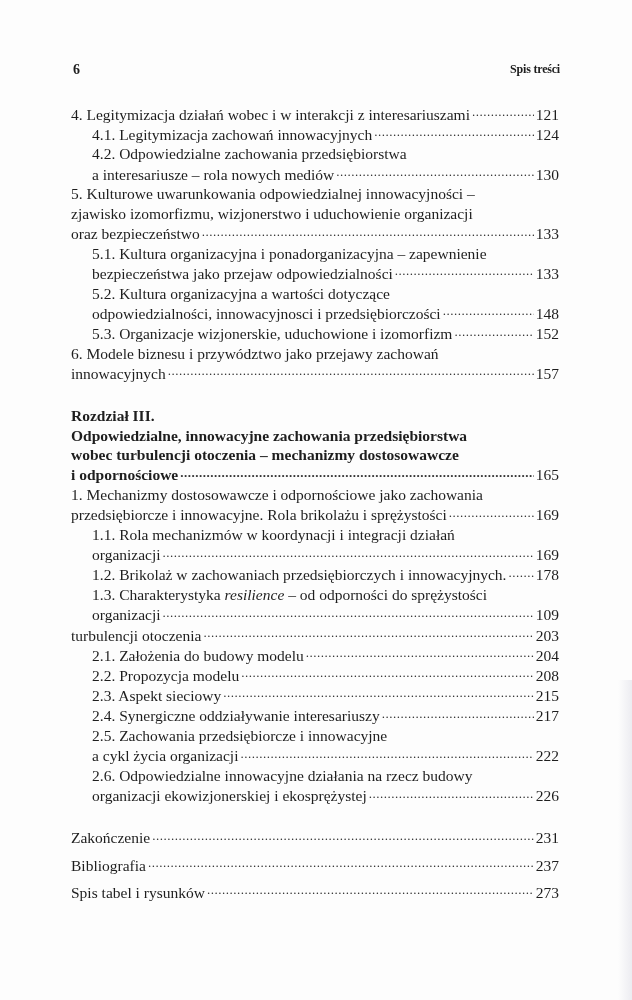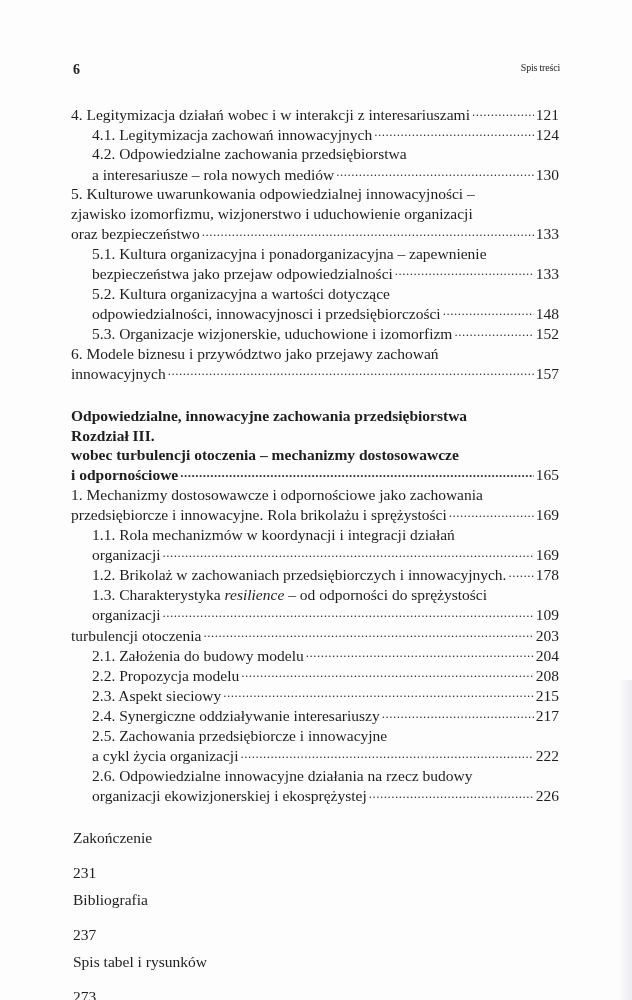--- a/index.html
+++ b/index.html
@@ -13,21 +13,21 @@
   .page-edge {
     position: absolute; right: 0; bottom: 0; width: 14px; height: 320px;
     background: linear-gradient(to right, rgba(240,240,244,0), rgba(232,232,238,0.8));
   }
   .running-head {
     position: absolute; top: 62px; left: 73px; right: 72px;
     height: 20px;
     font-size: 15px;
   }
   .page-number { position: absolute; left: 0; top: 0; font-weight: bold; font-size: 14px; }
-  .section-title { position: absolute; right: 0; top: 0; font-size: 10px; letter-spacing: -0.2px; }
+  .section-title { position: absolute; right: 0; top: 0; font-size: 12px; letter-spacing: -0.2px; font-weight: bold; }
   .toc {
     position: absolute; top: 104px; left: 71px; width: 488px;
     font-size: 15.5px; line-height: 19.7px;
   }
   .entry { display: block; }
   .entry.lvl2 { padding-left: 21px; }
   .line { display: flex; align-items: baseline; white-space: nowrap; }
   .line .txt { flex: 0 0 auto; }
   .line .dots {
     flex: 1 1 auto; overflow: hidden; margin: 0 2px;
@@ -35,21 +35,21 @@
   }
   .line .dots::before {
     content: "......................................................................................................................................................................................................";
     position: absolute; left: 0; bottom: -2px; letter-spacing: 0.5px; font-size: 13px; color: #333;
     white-space: nowrap;
   }
   .line .pg { flex: 0 0 auto; text-align: center; }
   .chapter { margin-top: 22px; font-weight: bold; }
   .chapter .entry { font-weight: bold; }
   .gap-top { margin-top: 22px; }
-  .back-item { margin-bottom: 7px; flex-direction: column; }
+  .back-item { margin-bottom: 7px; }
   em { font-style: italic; }
 </style>
 </head>
 <body>
 
 <div class="page-edge"></div>
 
 <div class="running-head">
   <span class="page-number">6</span>
   <span class="section-title">Spis treści</span>
@@ -114,22 +114,22 @@
       <div class="entry">
         <div>6. Modele biznesu i przywództwo jako przejawy zachowań</div>
         <div class="line">
           <span class="txt">innowacyjnych</span>
           <span class="dots"></span>
           <span class="pg">157</span>
         </div>
       </div>
     </div>
   <div class="chapter">
+    <div class="entry">Rozdział III.</div>
     <div class="entry">Odpowiedzialne, innowacyjne zachowania przedsiębiorstwa</div>
-    <div class="entry">Rozdział III.</div>
     <div class="entry">wobec turbulencji otoczenia – mechanizmy dostosowawcze</div>
     <div class="entry line">
       <span class="txt">i odpornościowe</span>
       <span class="dots"></span>
       <span class="pg" style="font-weight:normal">165</span>
     </div>
   </div>
   <div id="part-b">
       <div class="entry">
         <div>1. Mechanizmy dostosowawcze i odpornościowe jako zachowania</div>

